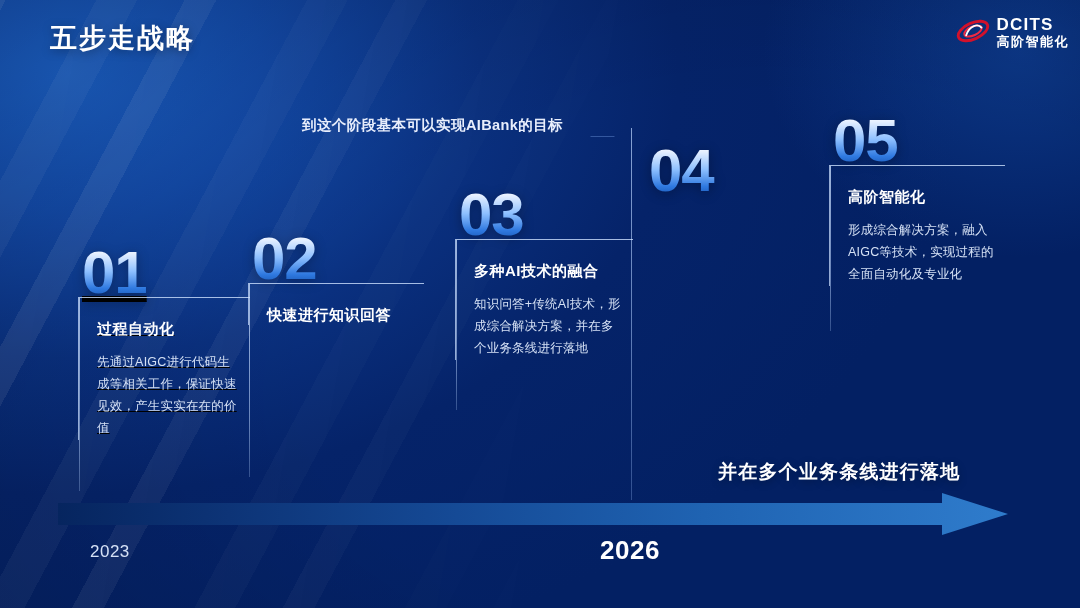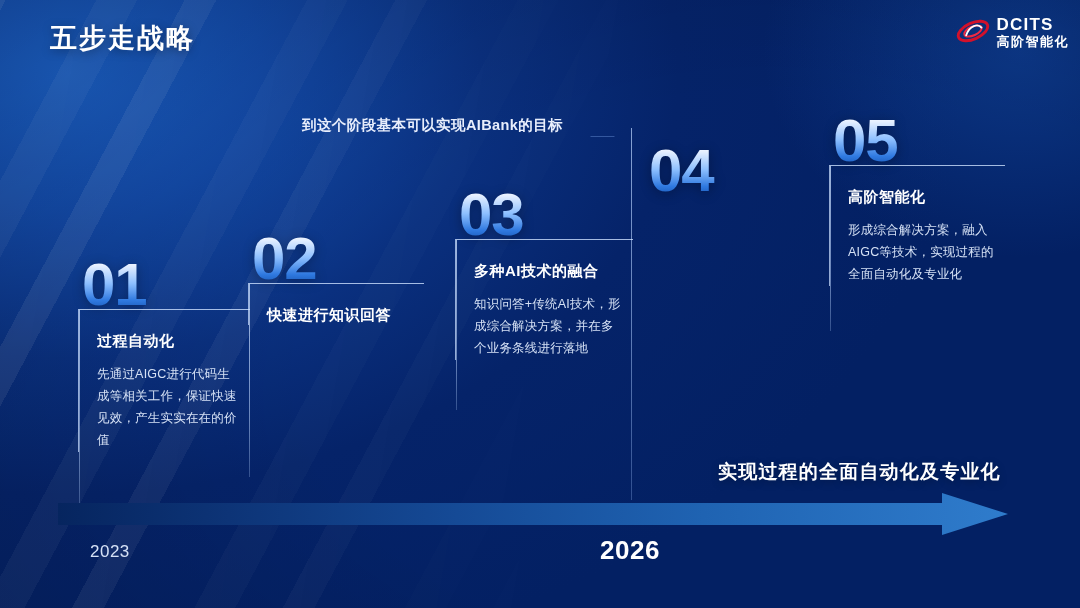--- a/index.html
+++ b/index.html
@@ -228,21 +228,21 @@
       <div class="logo-en">DCITS</div>
       <div class="logo-cn">高阶智能化</div>
     </span>
   </div>
 
   <div class="callout">到这个阶段基本可以实现AIBank的目标</div>
   <div class="callout-ghost">⸺</div>
 
   <div class="long-divider"></div>
 
-  <div class="step" style="left:78px; top:256px; width:172px;">
+  <div class="step" style="left:78px; top:244px; width:172px;text-decoration:underline;">
     <div class="step-num">01</div>
     <div class="step-body">
       <div class="rule" style="height:193px;"></div>
       <div class="step-title">过程自动化</div>
       <div class="step-desc">先通过AIGC进行代码生成等相关工作，保证快速见效，产生实实在在的价值</div>
     </div>
   </div>
 
   <div class="step" style="left:248px; top:230px; width:176px;">
     <div class="step-num">02</div>
@@ -267,21 +267,21 @@
 
   <div class="step" style="left:829px; top:112px; width:176px;">
     <div class="step-num">05</div>
     <div class="step-body">
       <div class="rule" style="height:165px;"></div>
       <div class="step-title">高阶智能化</div>
       <div class="step-desc">形成综合解决方案，融入AIGC等技术，实现过程的全面自动化及专业化</div>
     </div>
   </div>
 
-  <div class="arrow-caption">实现过程的全面自动化及专业化</div>
+  <div class="arrow-caption">并在多个业务条线进行落地</div>
 
   <div class="arrow-wrap">
     <svg width="950" height="42" viewBox="0 0 950 42" xmlns="http://www.w3.org/2000/svg">
       <defs>
         <linearGradient id="arrowGrad" x1="0" y1="0" x2="1" y2="0">
           <stop offset="0%" stop-color="#06255f"></stop>
           <stop offset="18%" stop-color="#0d3477"></stop>
           <stop offset="42%" stop-color="#154a96"></stop>
           <stop offset="68%" stop-color="#1f63b2"></stop>
           <stop offset="100%" stop-color="#2f7ccc"></stop>

